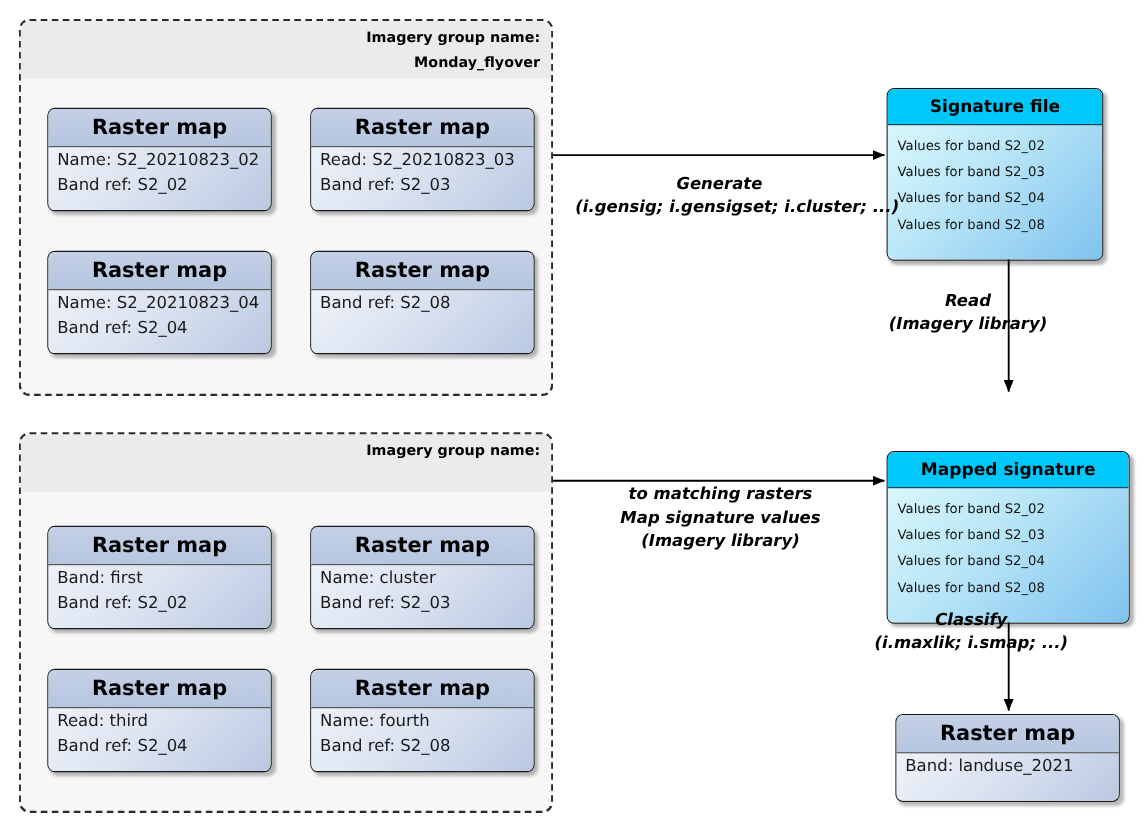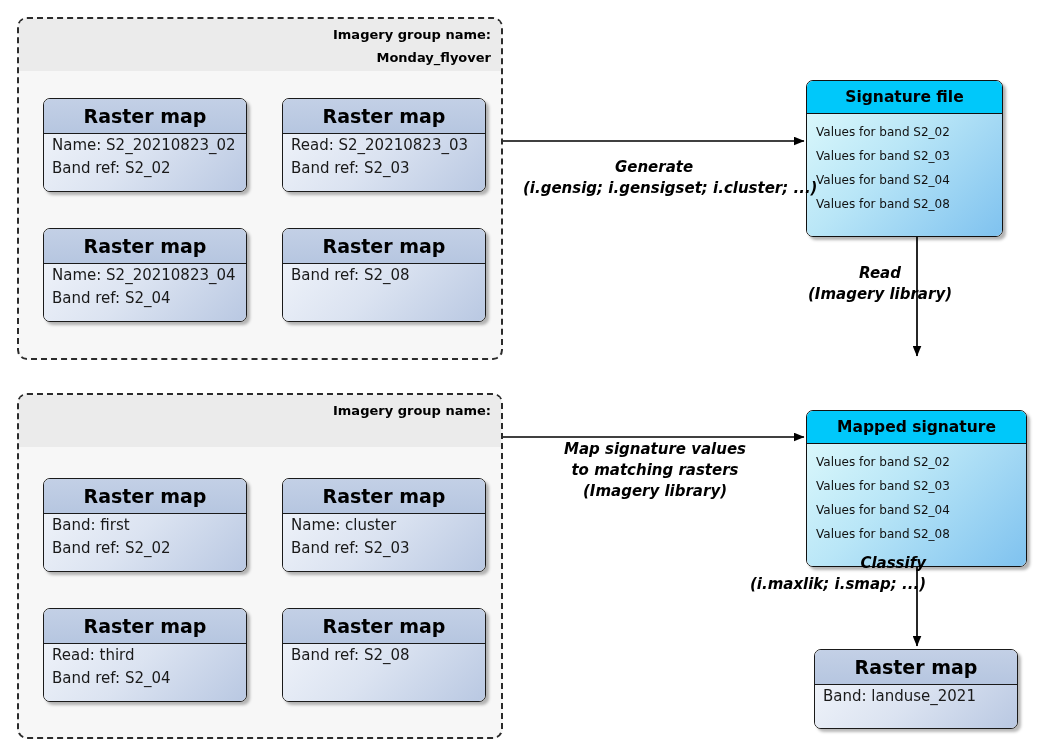--- a/index.html
+++ b/index.html
@@ -214,20 +214,21 @@
       <div class="rhead">Raster map</div>
       <div class="rbody">
         <span class="ln">Read: third</span>
         <span class="ln">Band ref: S2_04</span>
       </div>
     </div>
 
     <div class="rbox" style="left:263px; top:213px; width:204px; height:94px;">
       <div class="rhead">Raster map</div>
       <div class="rbody">
+        <span class="ln">Name: fourth</span>
         <span class="ln">Band ref: S2_08</span>
       </div>
     </div>
   </div>
 
   <div class="sbox" style="left:806px; top:80px; width:197px; height:157px;">
     <div class="shead">Signature file</div>
     <div class="sbody">
       <span class="ln">Values for band S2_02</span>
       <span class="ln">Values for band S2_03</span>
@@ -257,23 +258,23 @@
     <span class="ln">Generate</span>
     <span class="ln">(i.gensig; i.gensigset; i.cluster; ...)</span>
   </div>
 
   <div class="elabel" style="left:790px; top:263px; width:180px; text-align:center;">
     <span class="ln">Read</span>
     <span class="ln">(Imagery library)</span>
   </div>
 
   <div class="elabel" style="left:525px; top:439px; width:260px;">
+    <span class="ln">to matching rasters</span>
     <span class="ln">Map signature values</span>
-    <span class="ln">to matching rasters</span>
     <span class="ln">(Imagery library)</span>
   </div>
 
-  <div class="elabel" style="left:746px; top:553px; width:180px; text-align:right;">
+  <div class="elabel" style="left:793px; top:553px; width:180px; text-align:center;">
     <span class="ln">Classify</span>
     <span class="ln">(i.maxlik; i.smap; ...)</span>
   </div>
 
 </div>
 
 </body></html>

